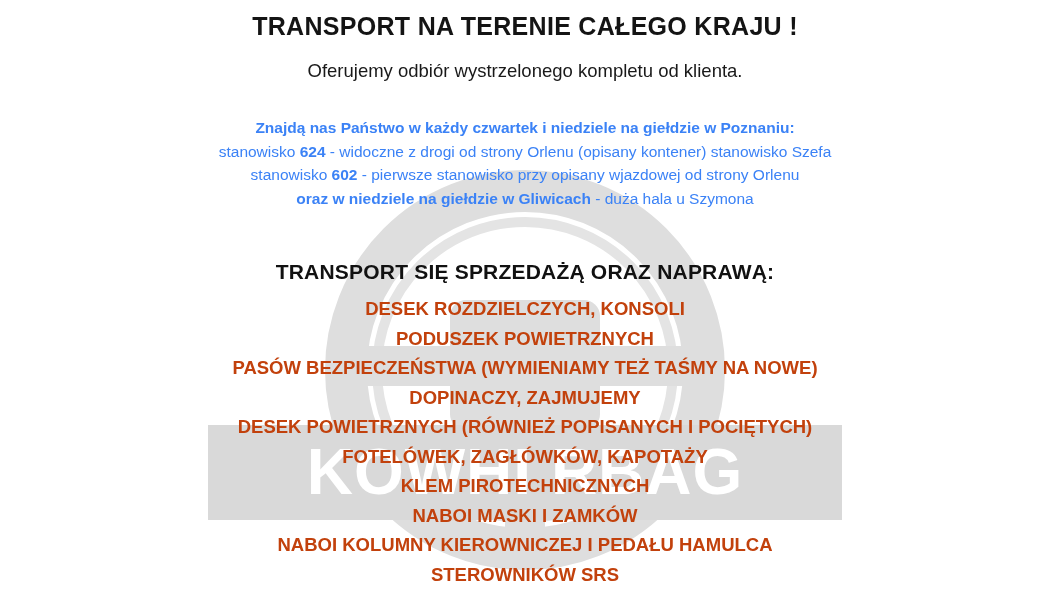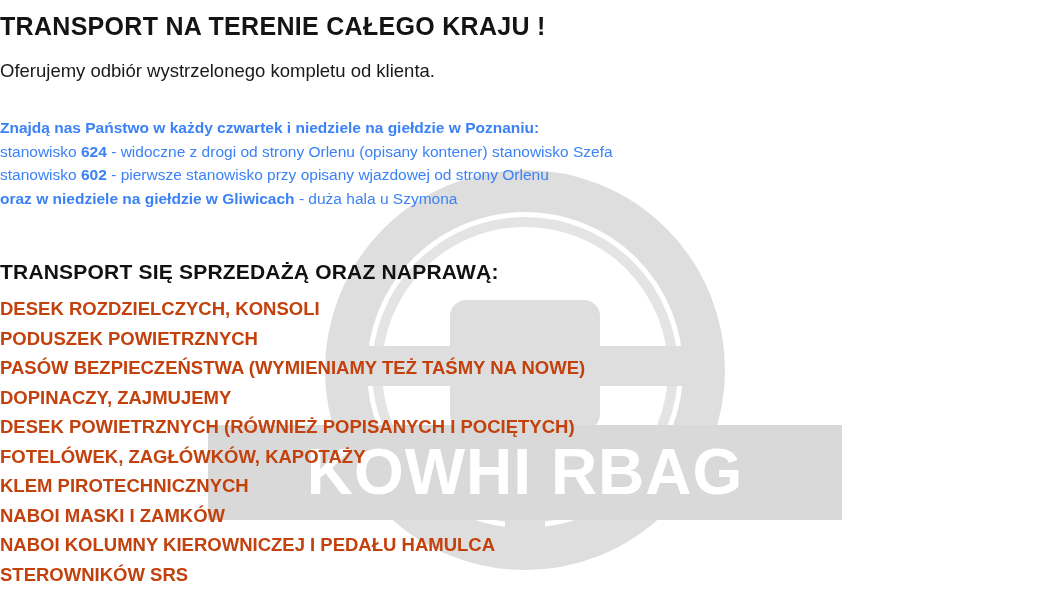--- a/index.html
+++ b/index.html
@@ -92,20 +92,21 @@
     line-height: 80px;
     white-space: nowrap;
   }
 
   
   #content {
     position: relative;
     z-index: 2;
     width: 1050px;
     padding: 0;
+    text-align: center;
   }
 
   .headline {
     font-size: 25px;
     font-weight: bold;
     letter-spacing: 0.3px;
     margin: 9px 0 0 0;
     line-height: 34px;
     color: #141414;
   }

